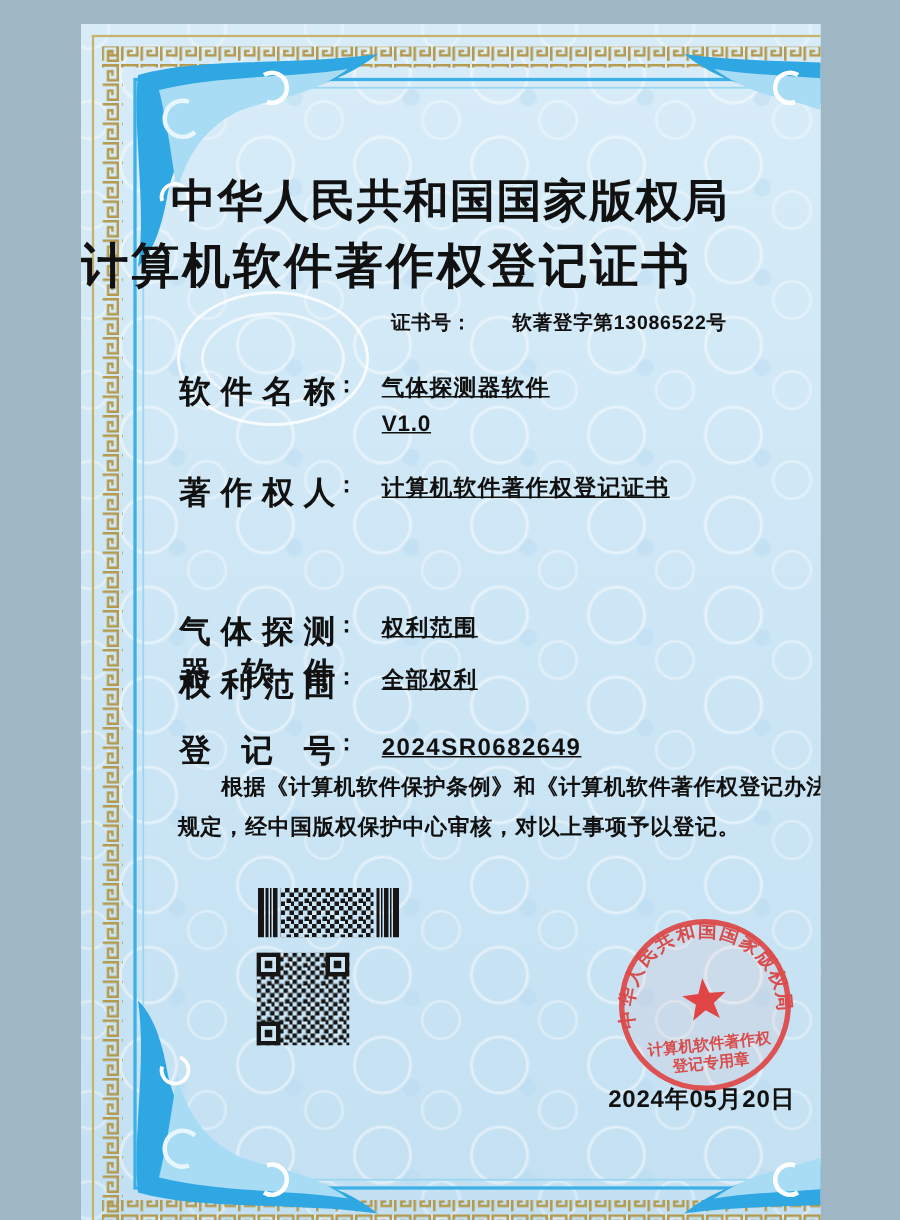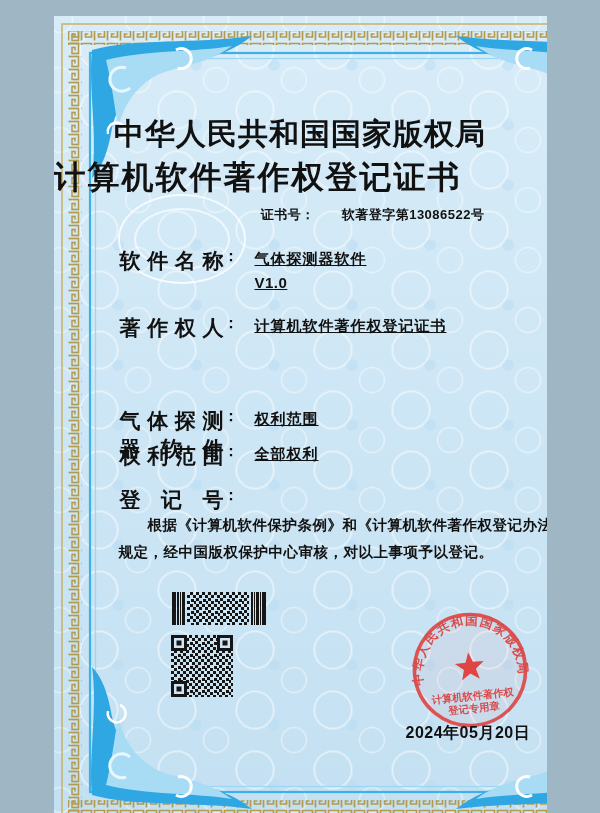--- a/index.html
+++ b/index.html
@@ -121,20 +121,21 @@
 
   <div class="frow" style="top:426px">
     <span class="flabel">权利范围</span>
     <span class="fcolon">：</span>
     <span class="fvalue">全部权利</span>
   </div>
 
   <div class="frow regno" style="top:470px">
     <span class="flabel">登记号</span>
     <span class="fcolon">：</span>
+    <span class="fvalue">2024SR0682649</span>
   </div>
 
   <div class="statement">根据《计算机软件保护条例》和《计算机软件著作权登记办法》的规定，经中国版权保护中心审核，对以上事项予以登记。</div>
 
   <svg class="barcode" width="94" height="33" viewBox="0 0 94 33">
     <rect x="0" y="0" width="4" height="33" fill="#161616"></rect>
     <rect x="5" y="0" width="2" height="33" fill="#161616"></rect>
     <rect x="8" y="0" width="1" height="33" fill="#161616"></rect>
     <rect x="10" y="0" width="3" height="33" fill="#161616"></rect>
     <rect x="15" y="0" width="62" height="33" fill="url(#qrp)"></rect>

